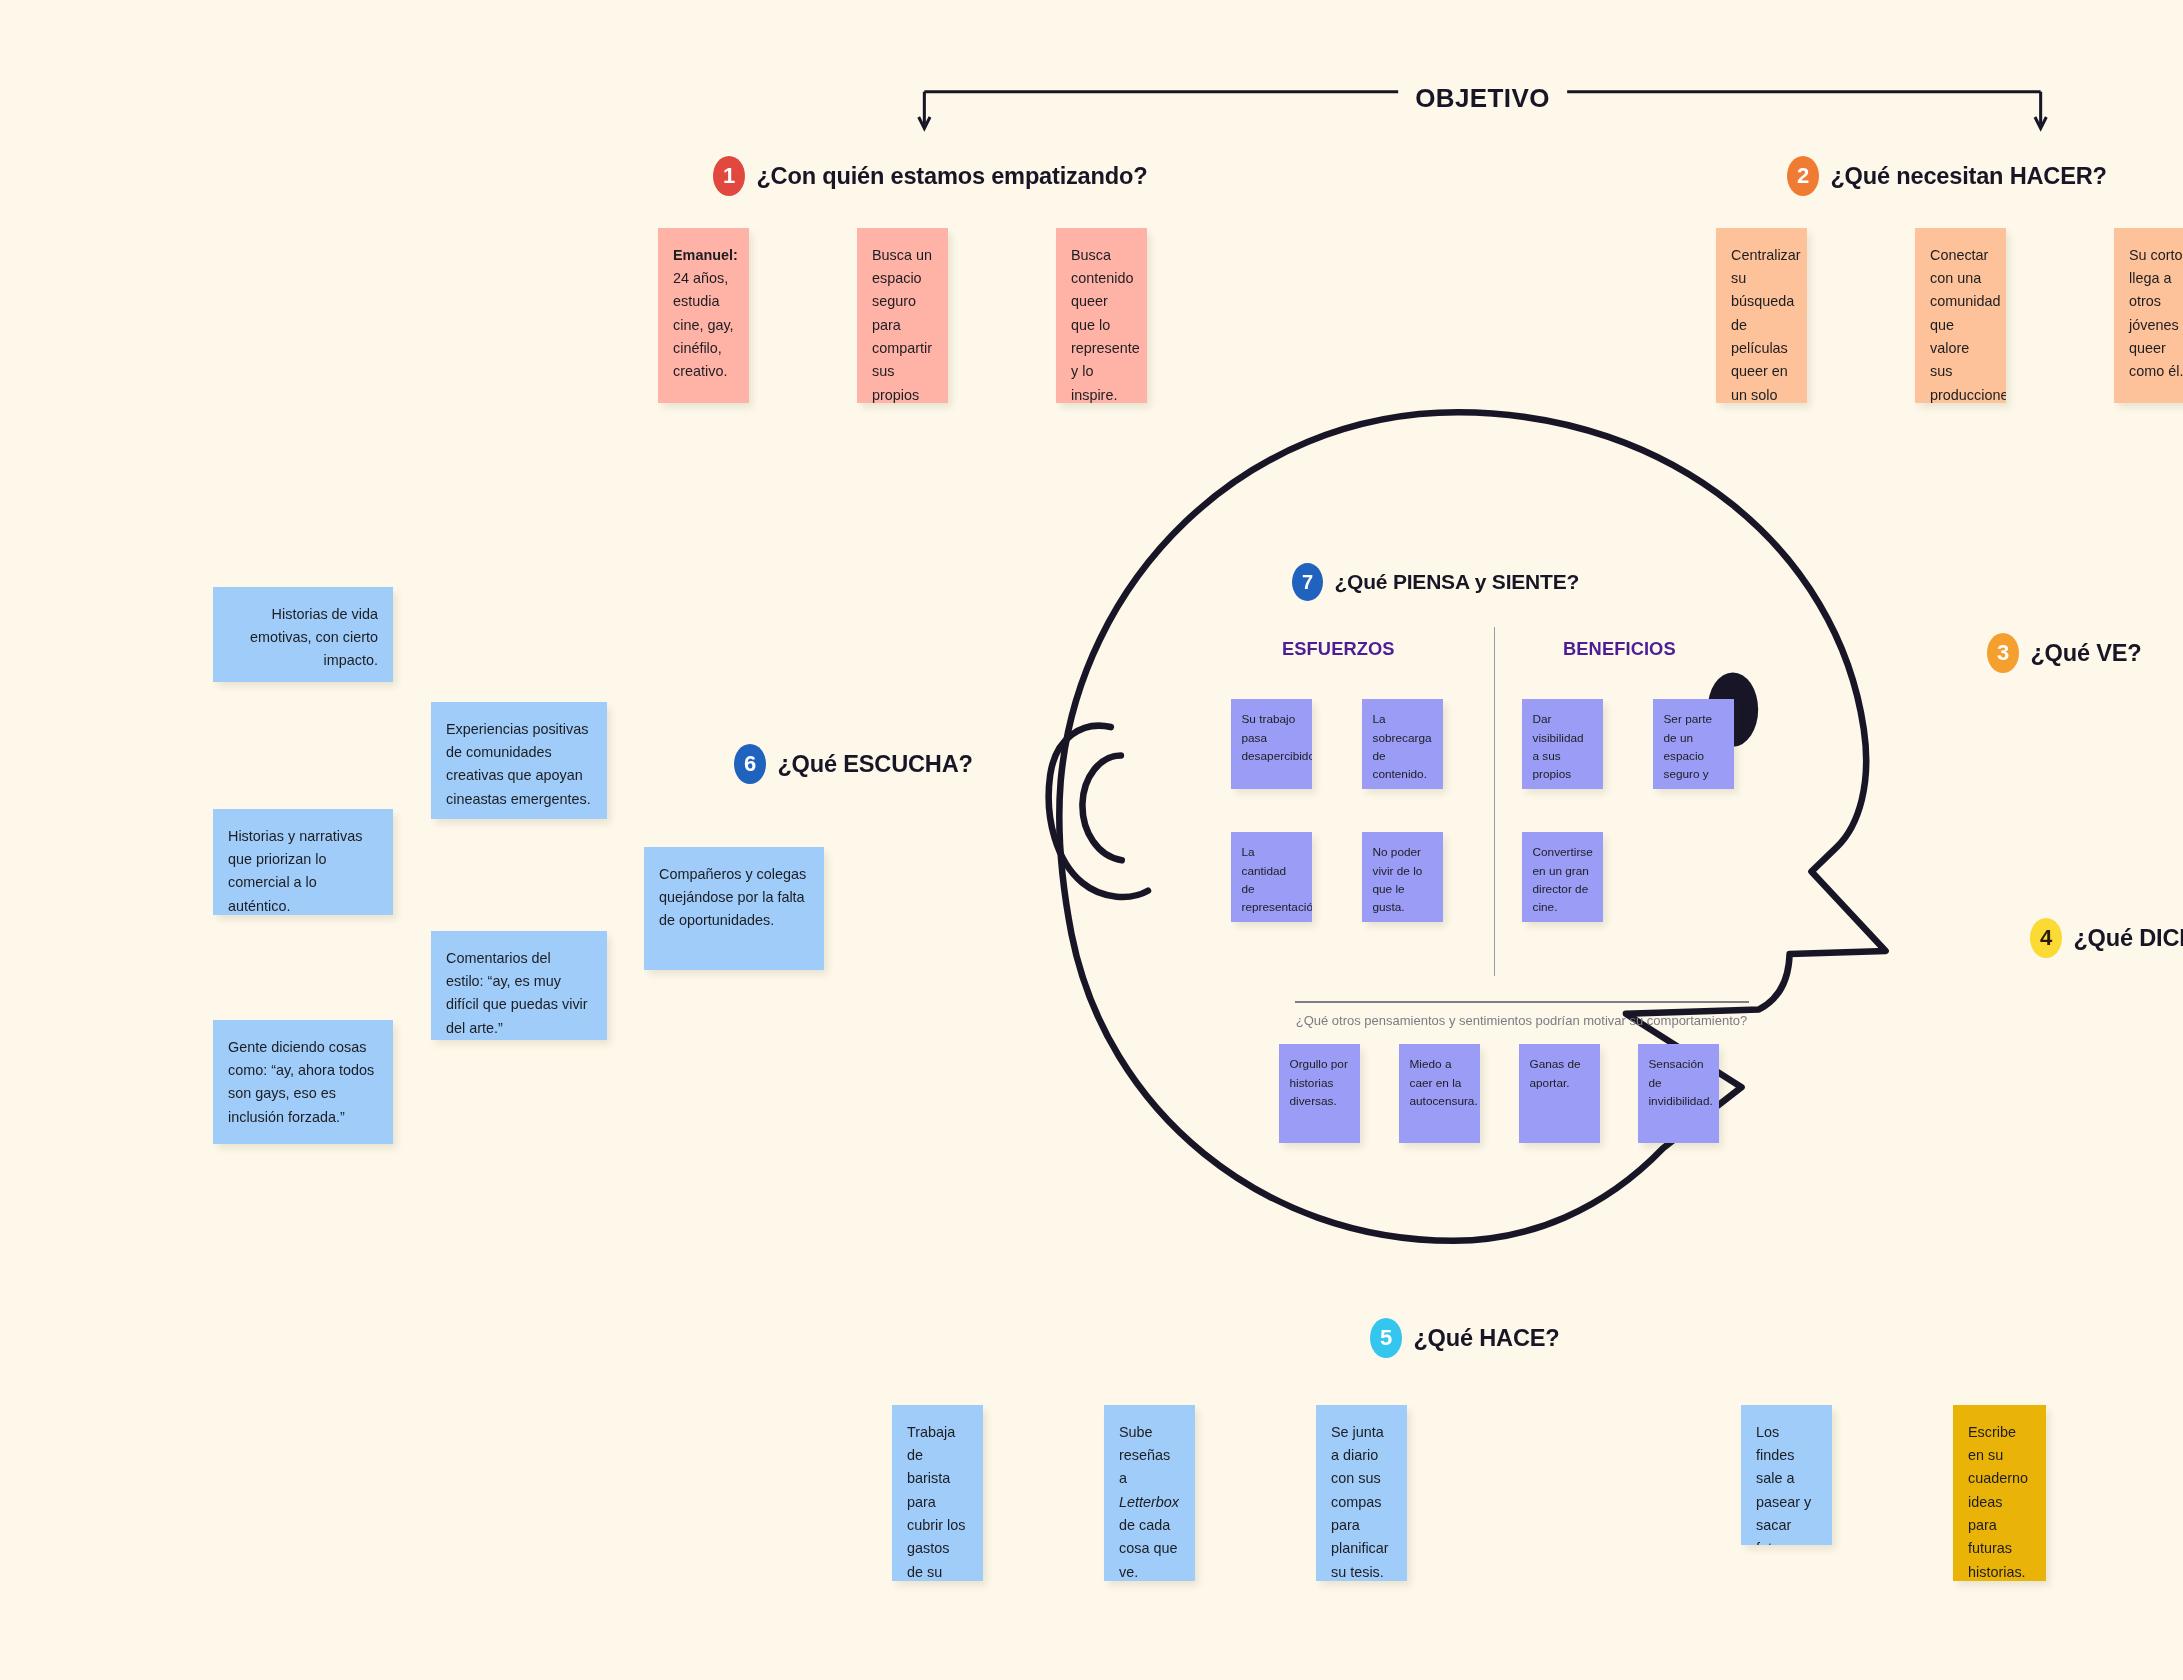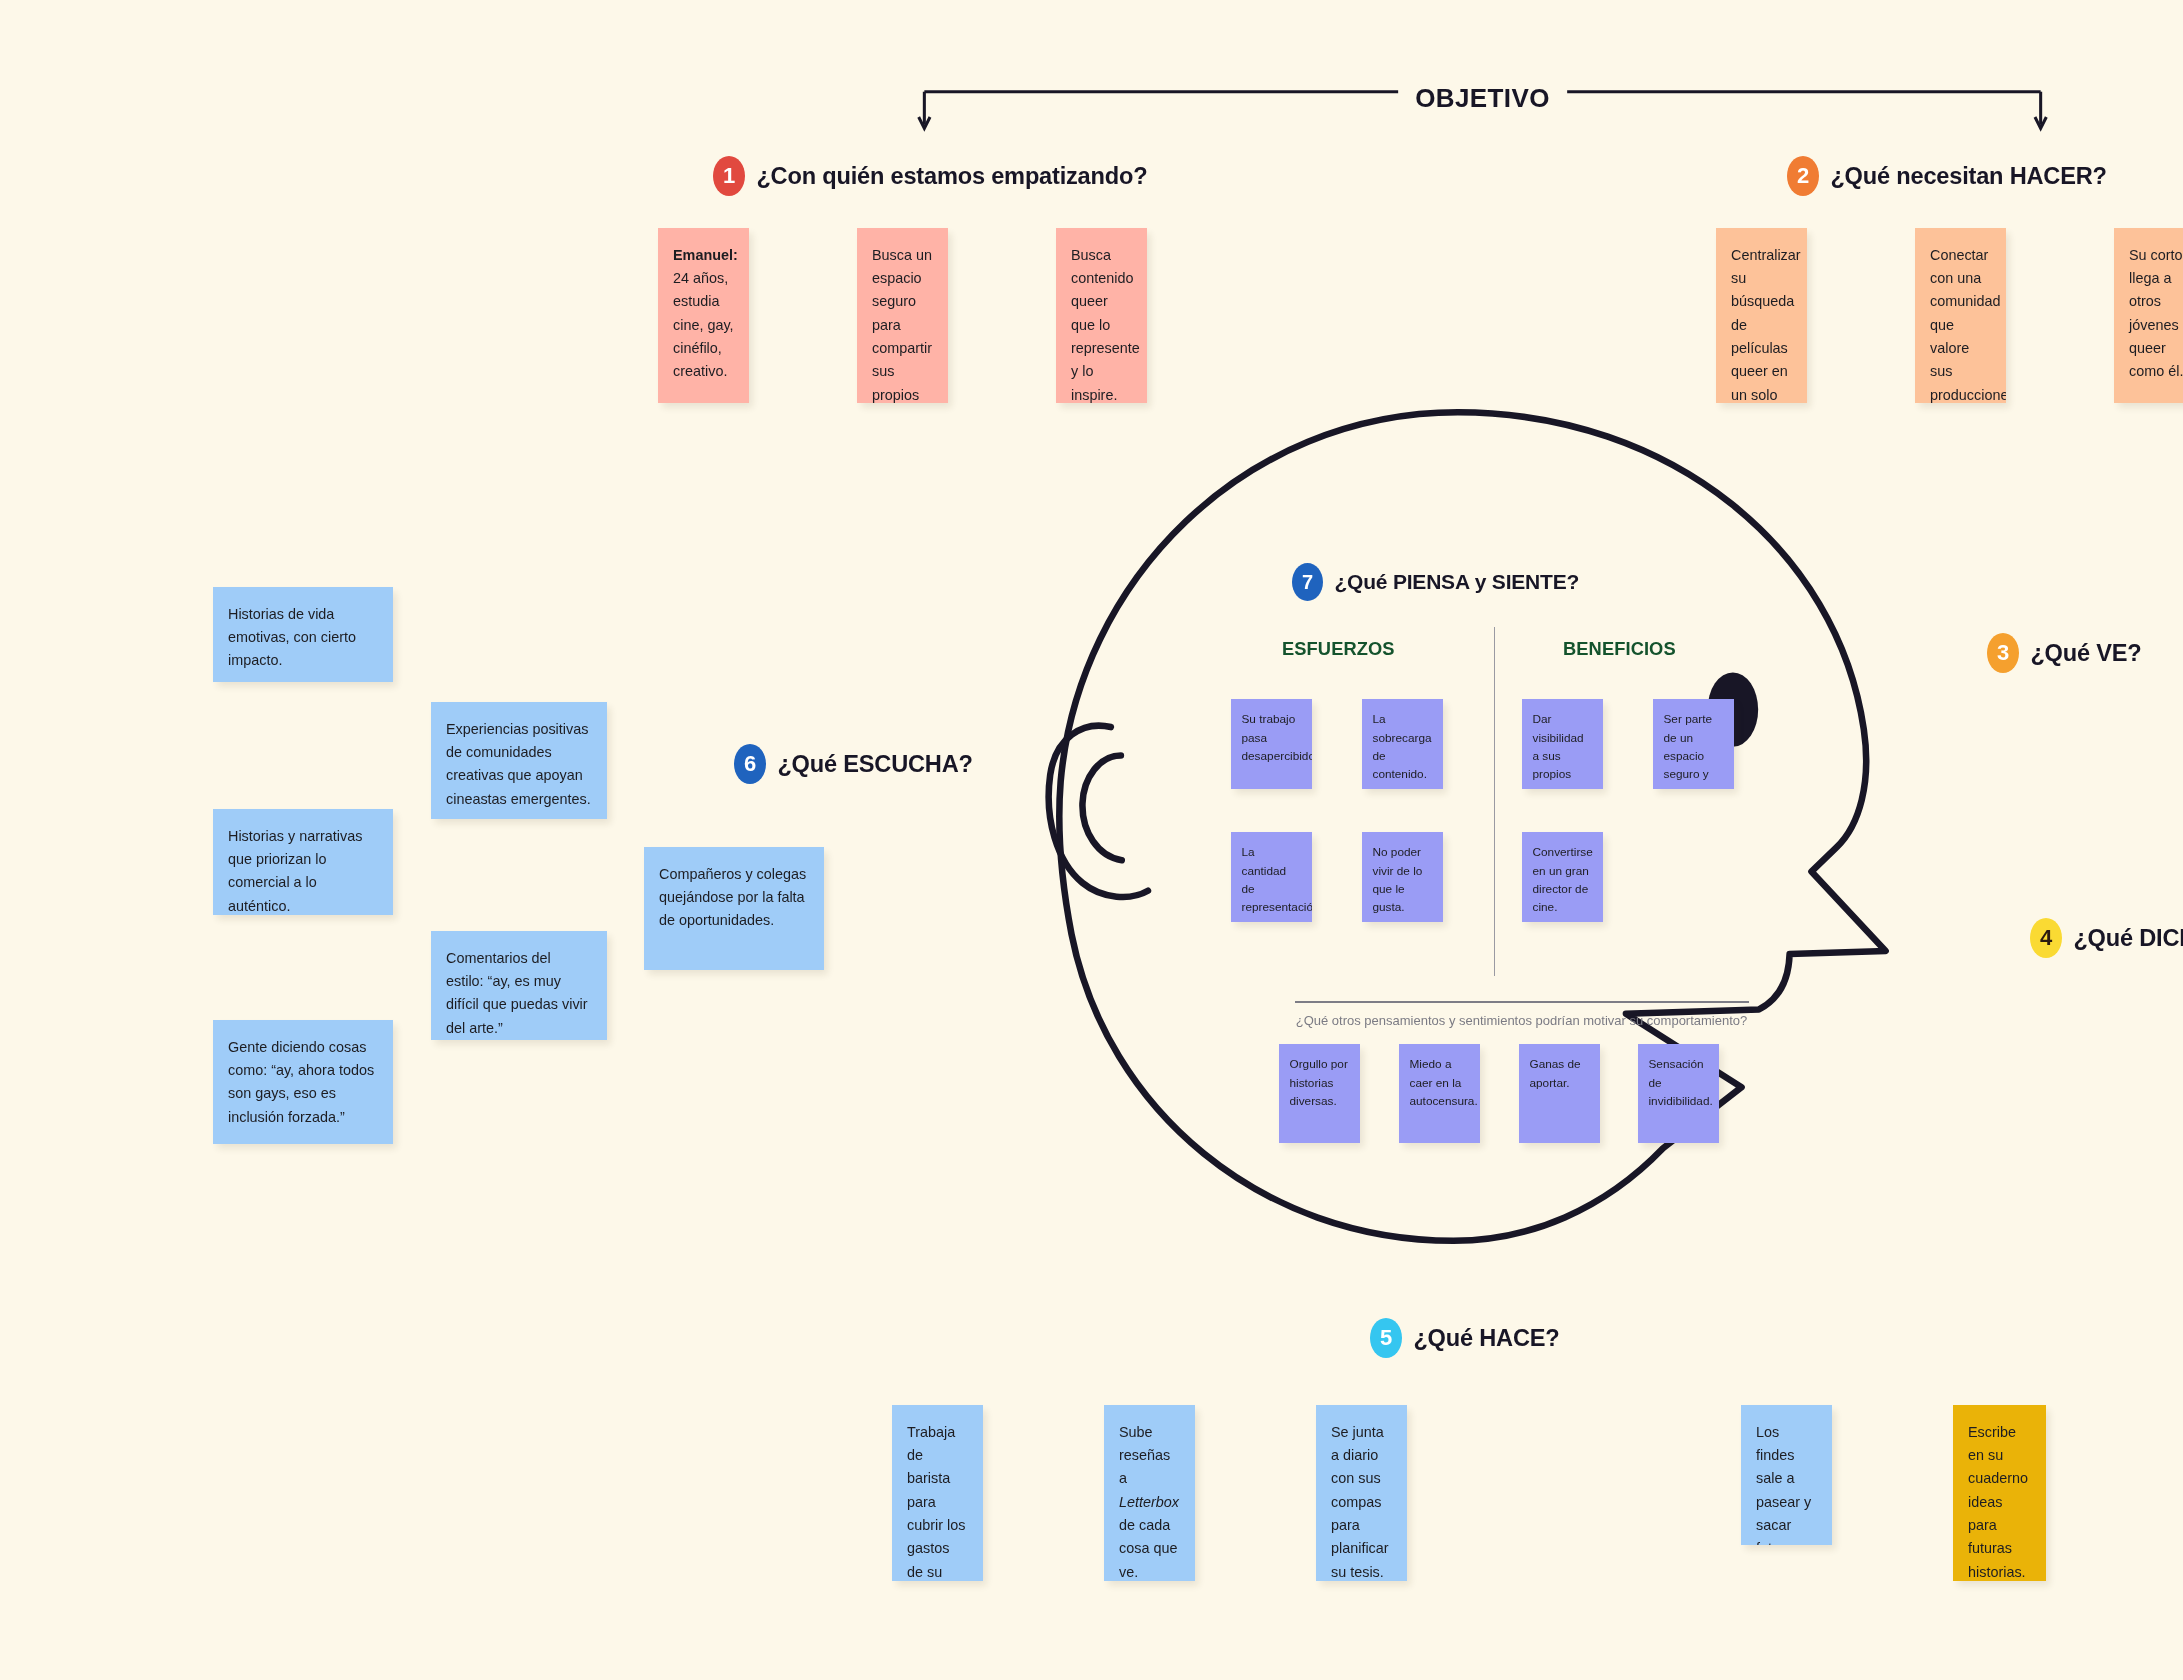--- a/index.html
+++ b/index.html
@@ -46,21 +46,21 @@
     font-size:26px; font-weight:600; letter-spacing:0.4px; color:#181626;
     background:#FDF8E9; padding:0 17.5px; z-index:3; white-space:nowrap;
   }
 
   
   #head-svg { position:absolute; left:1017px; top:406px; }
 
   
   #think-head { left:1292px; top:563px; }
   .col-title {
-    position:absolute; font-size:18.3px; font-weight:600; letter-spacing:0.1px; color:#14532d;
+    position:absolute; font-size:18.3px; font-weight:600; letter-spacing:0.1px; color:#4c1d95;
   }
   #divider-v { position:absolute; left:1494px; top:627px; width:1.3px; height:349px; background:#9a9aa2; }
   #divider-h { position:absolute; left:1295px; top:1001px; width:454px; height:1.7px; background:#7d7d86; }
   #sub-q {
     position:absolute; left:1207px; top:1013px; width:629px;
     font-size:13px; color:#7b7b84; text-align:center; white-space:nowrap;
   }
 </style>
 </head>
 <body>
@@ -145,21 +145,21 @@
   <div class="sec-head" style="left:2030px; top:918px;">
     <div class="badge dark-num" style="background:#FADA33;">4</div>
     <div class="sec-title">¿Qué DICE?</div>
   </div>
 
   <div class="sec-head" style="left:734px; top:744px;">
     <div class="badge" style="background:#1F63BE;">6</div>
     <div class="sec-title">¿Qué ESCUCHA?</div>
   </div>
 
-  <div class="note" style="left:213px; top:587px; width:180px; height:95px; background:#9FCCF8;">
+  <div class="note" style="left:213px; top:587px; width:180px; height:95px; background:#9FCCF8;text-align:right;">
     <span>Historias de vida emotivas, con cierto impacto.</span>
   </div>
   <div class="note" style="left:431px; top:702px; width:176px; height:117px; background:#9FCCF8;">
     <span>Experiencias positivas de comunidades creativas que apoyan cineastas emergentes.</span>
   </div>
   <div class="note" style="left:213px; top:809px; width:180px; height:106px; background:#9FCCF8;">
     <span>Historias y narrativas que priorizan lo comercial a lo auténtico.</span>
   </div>
   <div class="note" style="left:431px; top:931px; width:176px; height:109px; background:#9FCCF8;">
     <span>Comentarios del estilo: “ay, es muy difícil que puedas vivir del arte.”</span>

